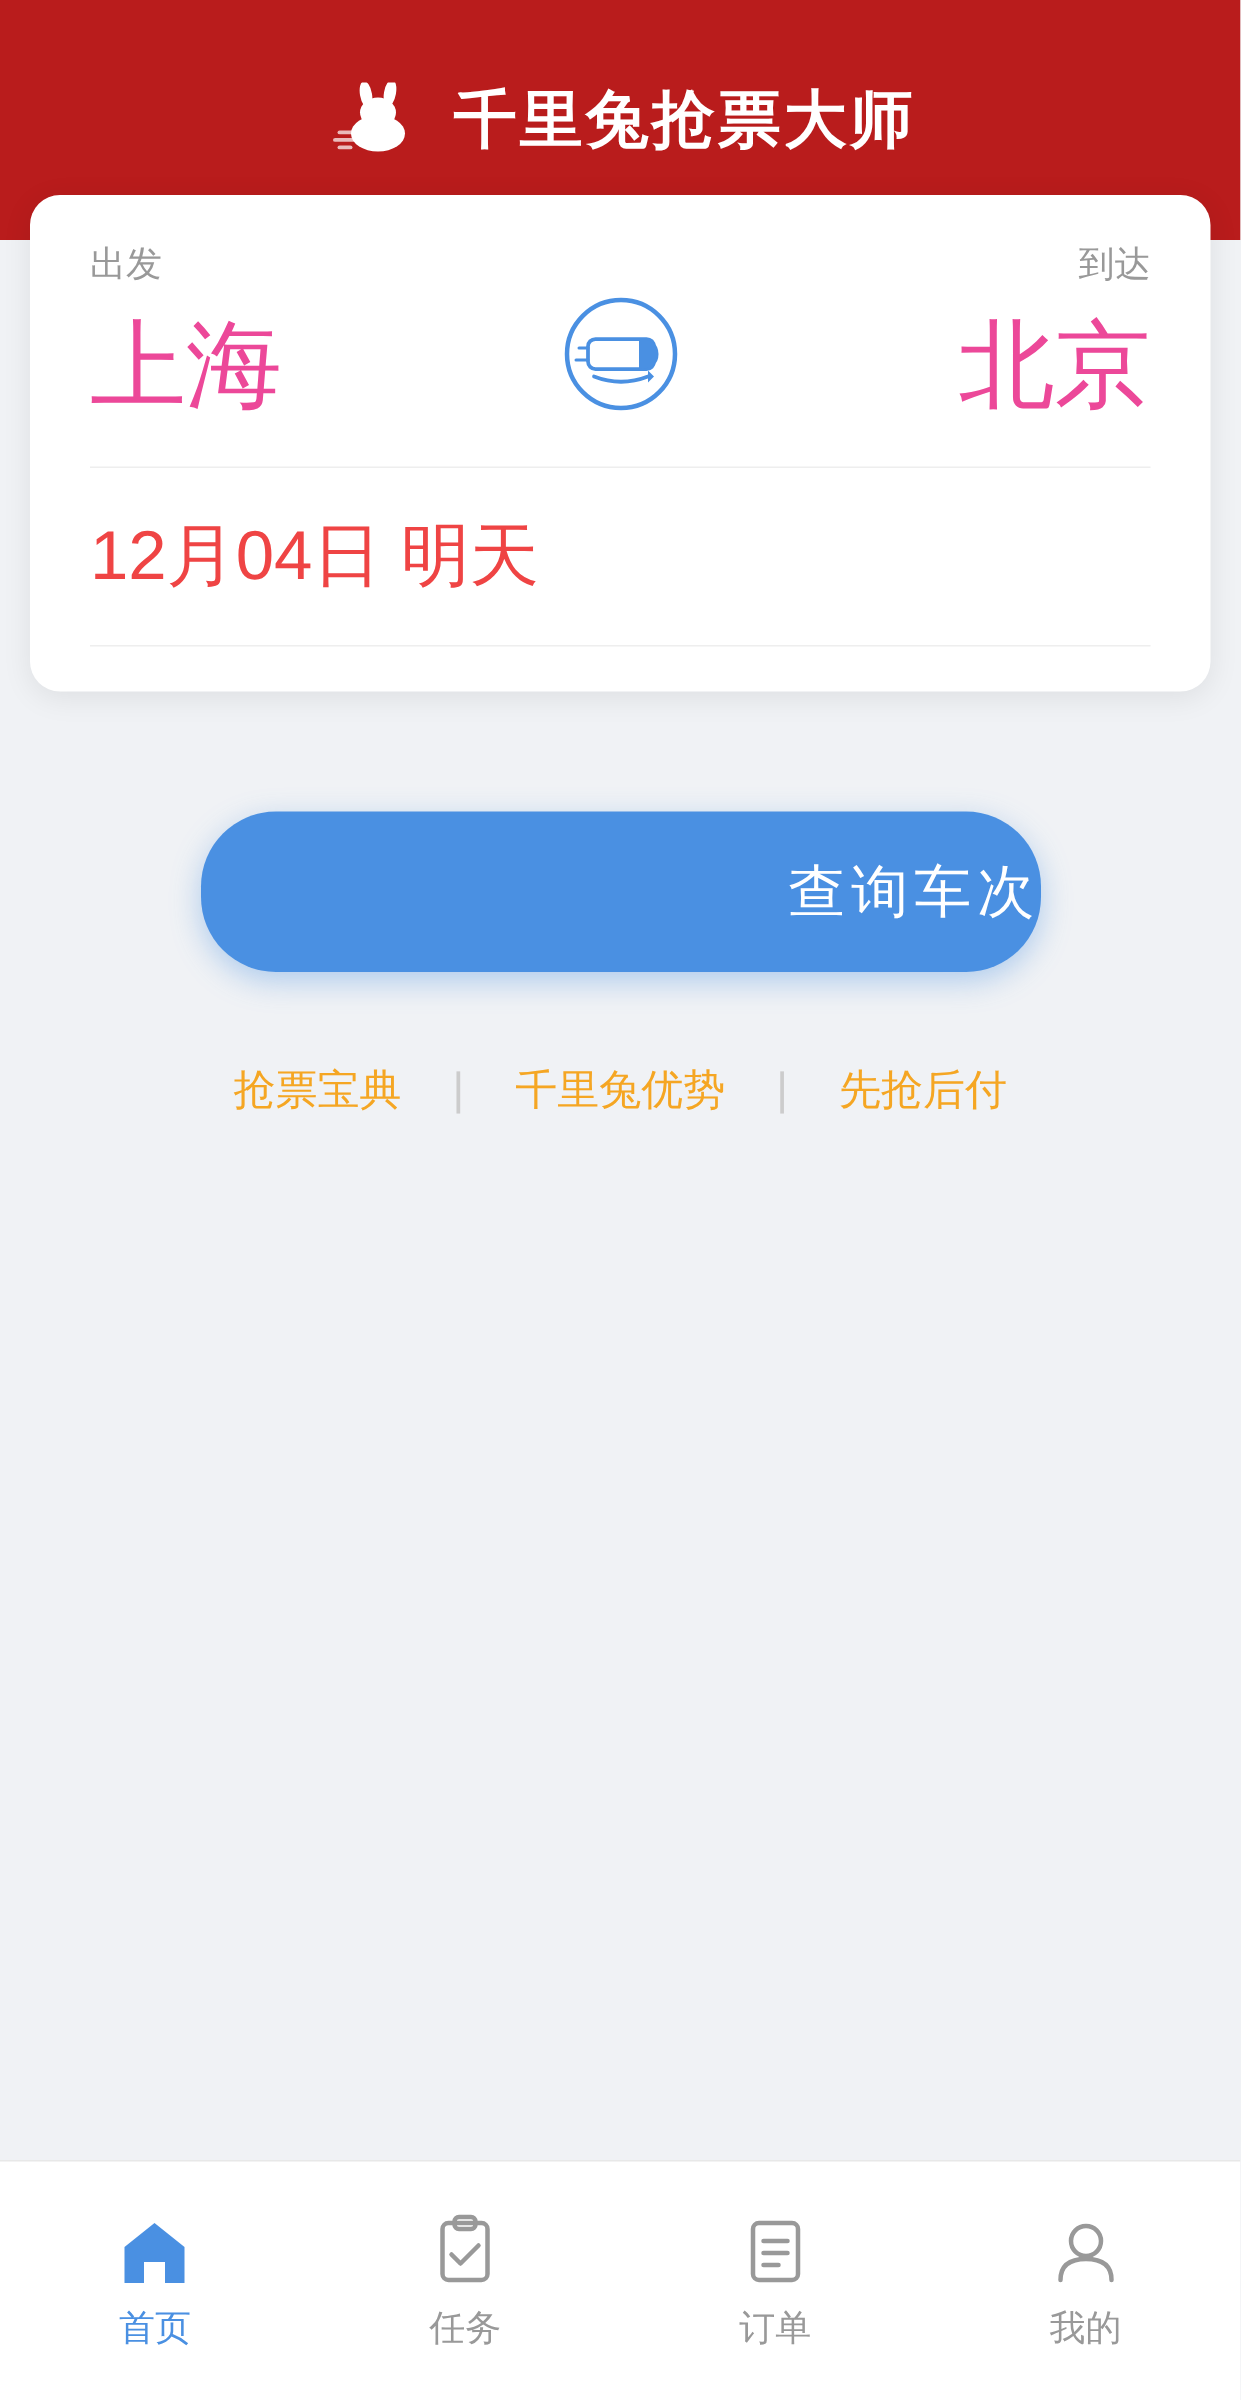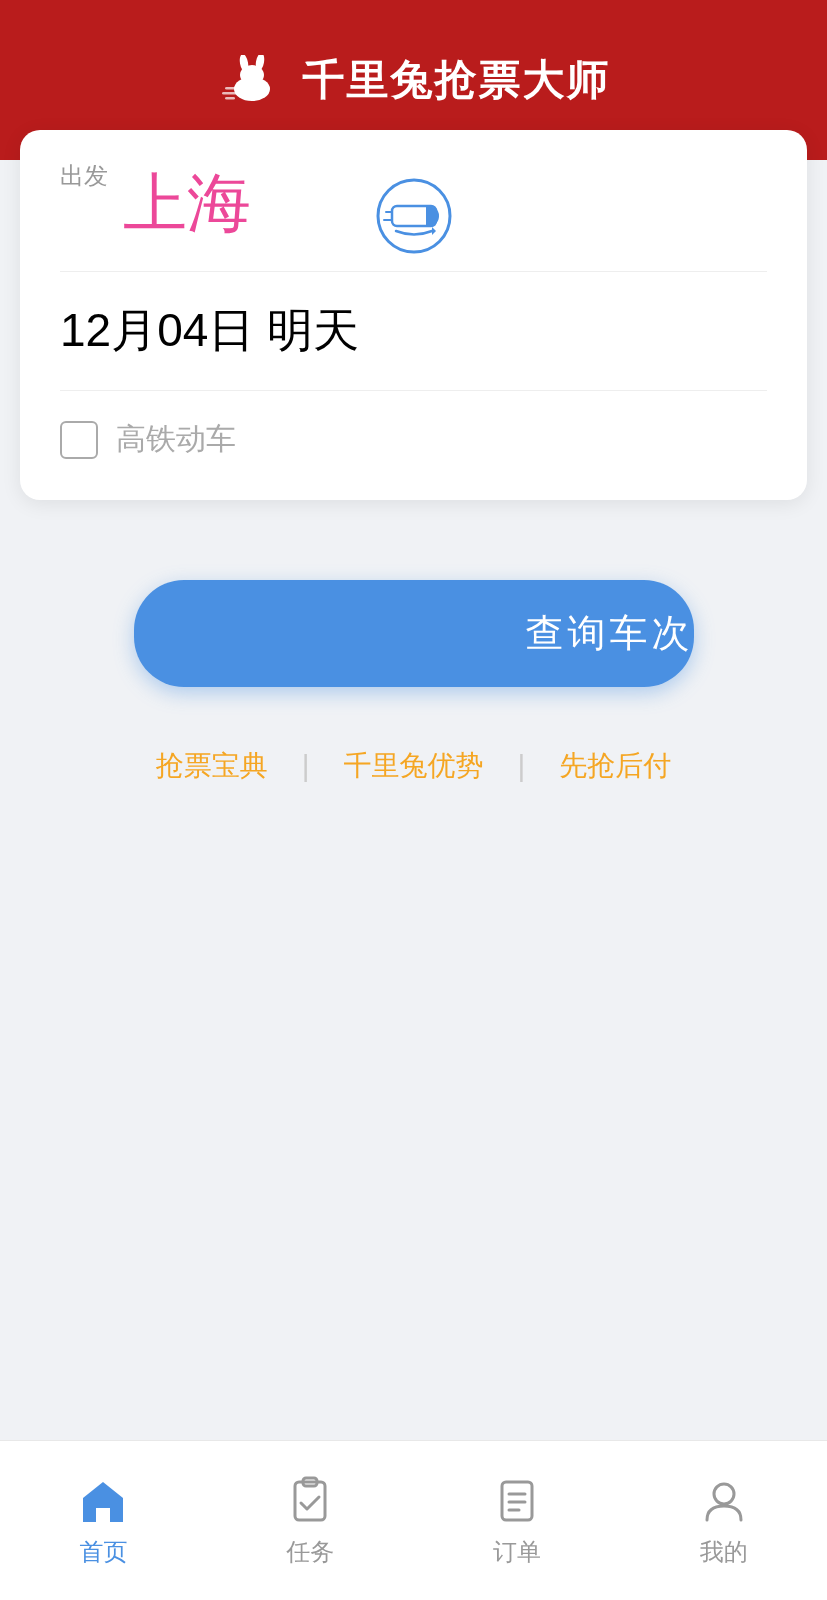--- a/index.html
+++ b/index.html
@@ -55,22 +55,21 @@
     .route-row {
       display: flex;
       align-items: flex-start;
       justify-content: space-between;
       position: relative;
       padding-bottom: 24px;
       border-bottom: 1px solid #eee;
     }
     .route-from, .route-to {
       display: flex;
-      flex-direction: row;
-      gap: 15px;
+      flex-direction: column;
     }
     .route-to {
       align-items: flex-end;
     }
     .route-label {
       font-size: 24px;
       color: #999;
       margin-bottom: 8px;
     }
     .route-city {
@@ -90,21 +89,21 @@
       justify-content: center;
     }
 
     
     .date-row {
       padding: 28px 0;
       border-bottom: 1px solid #eee;
     }
     .date-text {
       font-size: 46px;
-      color: #000000;
+      color: #ef4444;
       font-weight: 400;
     }
 
     
     .filter-row {
       padding: 28px 0 10px;
       display: flex;
       align-items: center;
       gap: 18px;
     }
@@ -263,31 +262,30 @@
 
             <line x1="18" y1="36" x2="12" y2="36" stroke="#4A90E2" stroke-width="2"></line>
             <line x1="18" y1="44" x2="10" y2="44" stroke="#4A90E2" stroke-width="2"></line>
           </g>
 
           <path d="M22 55 Q40 62 58 55" fill="none" stroke="#4A90E2" stroke-width="2.5" stroke-linecap="round"></path>
           <polygon points="58,51 62,55 58,59" fill="#4A90E2"></polygon>
         </svg>
       </div>
 
+      <div class="route-to">
+        <span class="route-label">到达</span>
+        <span class="route-city">北京</span>
+      </div>
     </div>
 
     <div class="date-row">
       <span class="date-text">12月04日 明天</span>
     </div>
 
-    <div class="filter-row">
-      <div class="checkbox">
-      </div>
-      <span class="filter-label">高铁动车</span>
-    </div>
 
   </div>
 
   <div class="spacer"></div>
 
   <button class="search-btn">查询车次</button>
 
   <div class="links-row">
     <span>抢票宝典</span>
     <span class="divider">|</span>

